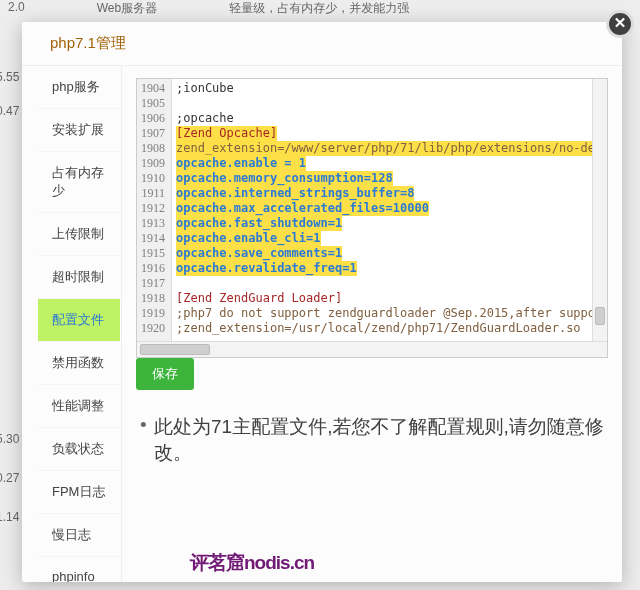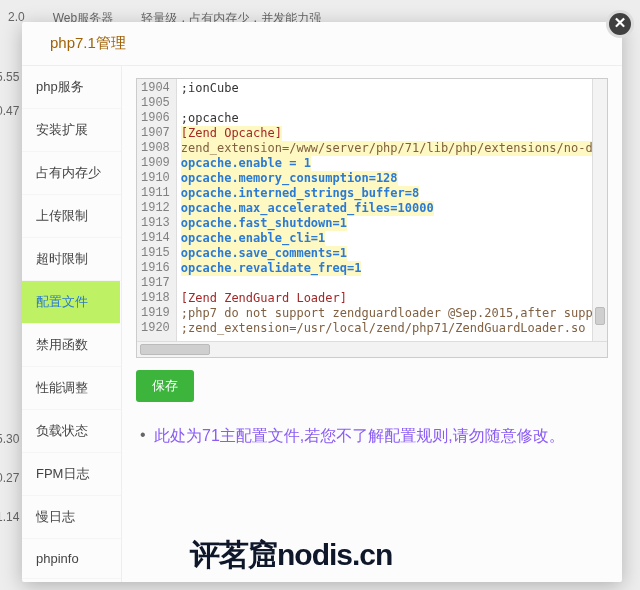--- a/index.html
+++ b/index.html
@@ -62,20 +62,21 @@
     width: 100px;
     border-right: 1px solid #eee;
     overflow-y: auto;
   }
   .side-tab {
     padding: 12px 14px;
     font-size: 13px;
     color: #444;
     cursor: pointer;
     border-bottom: 1px solid #f5f5f5;
+    margin-left: 16px;
   }
   .side-tab.active {
     color: #2b7ad6;
     border-right: 2px solid #fff;
     margin-right: -1px;
     background: #bef264;
   }
   .content {
     flex: 1;
     padding: 12px 14px;
@@ -99,40 +100,40 @@
   }
   .editor-inner {
     flex: 1;
     display: flex;
     overflow: hidden;
     position: relative;
   }
   .gutter {
     background: #f0f0f0;
     color: #808080;
-    font-family: Liberation Mono, monospace;
+    font-family: Liberation Serif, serif;
     font-size: 12px;
     text-align: right;
     padding: 2px 6px 2px 4px;
     border-right: 1px solid #ddd;
     line-height: 15px;
   }
   .code {
     flex: 1;
     font-family: Consolas, monospace;
     font-size: 12px;
     line-height: 15px;
     padding: 2px 4px;
     white-space: pre;
     overflow: hidden;
     color: #333;
     position: relative;
   }
   .code-line { position: relative; }
-  .sel { background: #fef9c3; display: inline-block; }
+  .sel { background: #fde047; display: inline-block; }
   .c-str { color: #a52727; }
   .c-key { color: #2b7ad6; font-weight: bold; }
   .c-com { color: #806040; }
   .hscroll {
     height: 16px;
     border-top: 1px solid #ddd;
     background: #f3f3f3;
     position: relative;
   }
   .hscroll-thumb {
@@ -152,57 +153,56 @@
   }
   .vscroll-thumb {
     position: absolute;
     left: 2px; top: 228px;
     width: 10px; height: 18px;
     background: #cfcfcf;
     border: 1px solid #bbb;
     border-radius: 2px;
   }
   .save-btn {
-    margin-top: 12px;
     background: #3db53d;
     color: #fff;
     border: none;
     padding: 7px 16px;
     font-size: 13px;
     border-radius: 3px;
     cursor: pointer;
     align-self: flex-start;
   }
   .note {
     margin-top: 24px;
-    font-size: 16px;
-    color: #8b5cf6;
+    font-size: 19px;
+    color: #404040;
     padding-left: 18px;
     position: relative;
   }
   .note::before {
     content: "•";
     position: absolute;
     left: 4px;
     color: #666;
   }
   .watermark {
     position: absolute;
     left: 168px;
     bottom: 6px;
-    font-size: 30px;
+    font-size: 19px;
     font-weight: 900;
-    color: #0f172a;
+    color: #701a75;
     letter-spacing: -1px;
   }
 </style>
 </head>
 <body>
 
-<div class="bg-row" style="left:8px; top:10px;">
+<div class="bg-row" style="left:8px; top:0;gap:44px;">
   <span>2.0</span>
   <span>Web服务器</span>
   <span>轻量级，占有内存少，并发能力强</span>
 </div>
 <div id="bg-left">
     <div class="bg-row" style="left: -4px; top: 70px;">
       <span>5.55</span>
     </div>
     <div class="bg-row" style="left: -4px; top: 104px;">
       <span>0.47</span>

